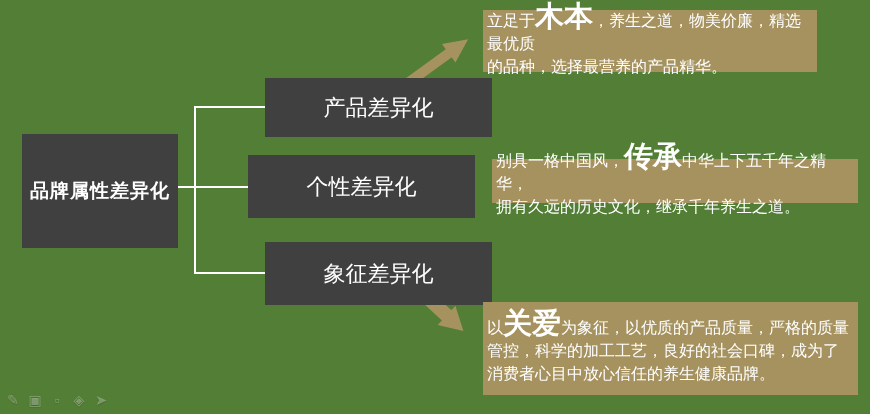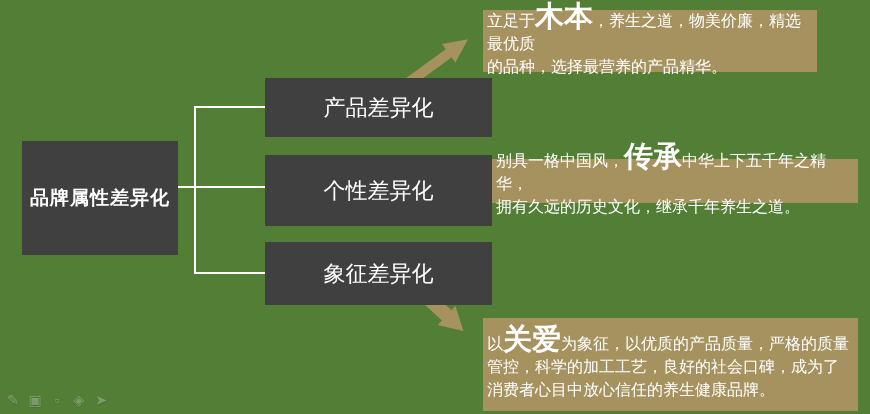--- a/index.html
+++ b/index.html
@@ -13,38 +13,38 @@
   }
   
   .box{
     position:absolute;
     background:#404040;
     color:#ffffff;
     display:flex;align-items:center;justify-content:center;
     text-align:center;
     font-family:Liberation Mono, monospace;
   }
-  .root-box{left:22px;top:141px;width:156px;height:114px;font-size:19px;font-weight:bold;letter-spacing:1px;}
+  .root-box{left:22px;top:134px;width:156px;height:114px;font-size:19px;font-weight:bold;letter-spacing:1px;}
   .branch-1{left:265px;top:78px;width:227px;height:59px;font-size:22px;}
-  .branch-2{left:265px;top:155px;width:227px;height:71px;font-size:22px;}
+  .branch-2{left:248px;top:155px;width:227px;height:63px;font-size:22px;}
   .branch-3{left:265px;top:242px;width:227px;height:63px;font-size:22px;}
   
   .desc{
     position:absolute;
     background:#a6925f;
     color:#ffffff;
     font-size:16px;line-height:23px;
     display:flex;align-items:center;
     padding:0 4px;box-sizing:border-box;
   }
   .desc p{margin:0;}
   .desc .big{font-size:29px;font-weight:bold;}
   .desc-1{left:483px;top:10px;width:334px;height:62px;}
   .desc-2{left:492px;top:159px;width:366px;height:44px;}
-  .desc-3{left:483px;top:318px;width:375px;height:93px;}
+  .desc-3{left:483px;top:302px;width:375px;height:93px;}
   
   .cline{position:absolute;background:#ffffff;}
   .cline-stub{left:178px;top:186px;width:18px;height:2px;}
   .cline-vert{left:194px;top:106px;width:2px;height:168px;}
   .cline-b1{left:196px;top:106px;width:69px;height:2px;}
   .cline-b2{left:196px;top:186px;width:69px;height:2px;}
   .cline-b3{left:196px;top:272px;width:69px;height:2px;}
   
   .arrows{position:absolute;left:0;top:0;width:870px;height:414px;pointer-events:none;}
   

